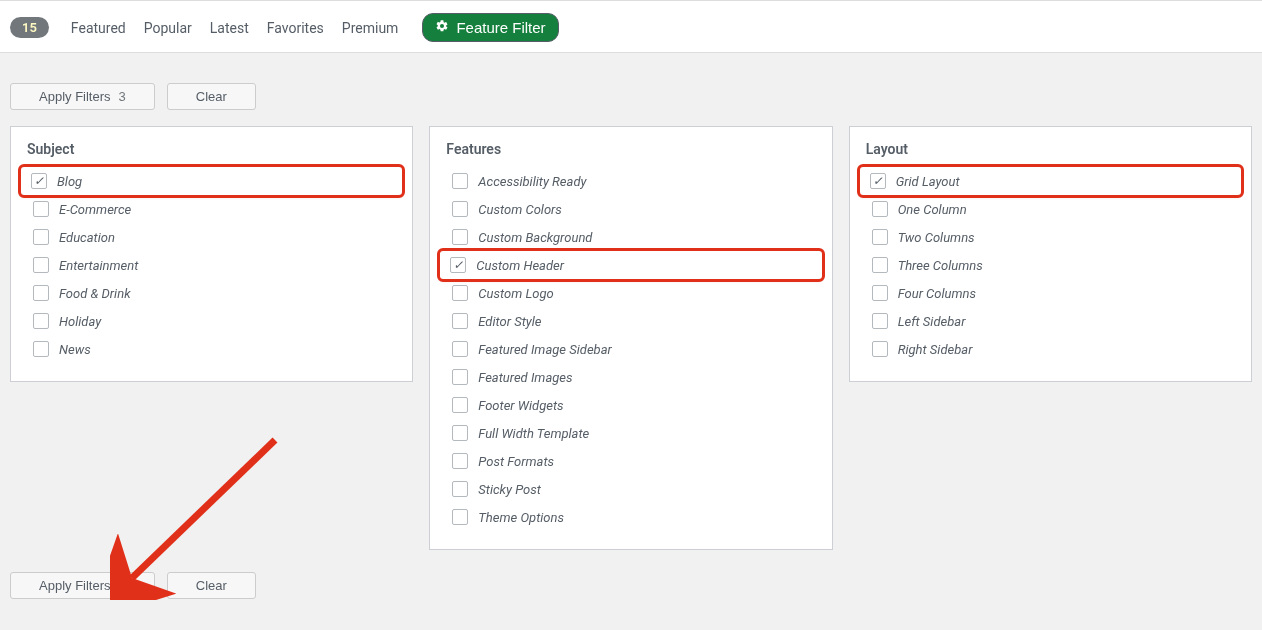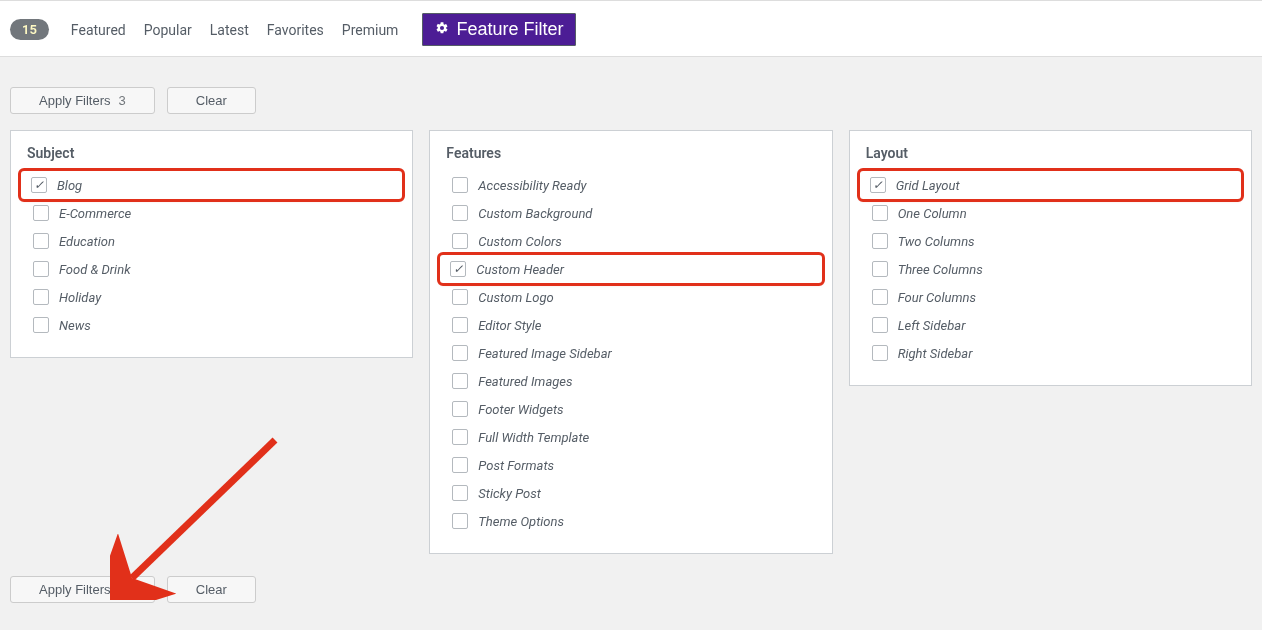--- a/index.html
+++ b/index.html
@@ -27,26 +27,26 @@
     border-radius: 14px;
     font-size: 13px;
     margin-right:4px;
   }
   .top-tab {
     color: #555d66;
     font-size: 14px;
     cursor: pointer;
   }
   .feature-filter-btn {
-    background: #4c1d95;
+    background: #15803d;
     color: #fff;
     border: 1px solid #555d66;
     padding: 5px 12px;
-    border-radius: 1px;
-    font-size: 18px;
+    border-radius: 11px;
+    font-size: 15px;
     display: inline-flex;
     align-items: center;
     gap: 7px;
     cursor: pointer;
     margin-left: 6px;
   }
   .feature-filter-btn svg { width: 14px; height: 14px; fill: #fff; }
   .btn-row {
     padding: 30px 10px 16px 10px;
     display: flex;
@@ -171,20 +171,24 @@
         <div class="option-row">
           <span class="chk"></span>
           <span>E-Commerce</span>
         </div>
         <div class="option-row">
           <span class="chk"></span>
           <span>Education</span>
         </div>
         <div class="option-row">
           <span class="chk"></span>
+          <span>Entertainment</span>
+        </div>
+        <div class="option-row">
+          <span class="chk"></span>
           <span>Food &amp; Drink</span>
         </div>
         <div class="option-row">
           <span class="chk"></span>
           <span>Holiday</span>
         </div>
         <div class="option-row">
           <span class="chk"></span>
           <span>News</span>
         </div>
@@ -193,25 +197,25 @@
 
   <div class="panel panel-pad-bottom">
     <div class="panel-header">Features</div>
     <div id="features-list">
         <div class="option-row">
           <span class="chk"></span>
           <span>Accessibility Ready</span>
         </div>
         <div class="option-row">
           <span class="chk"></span>
+          <span>Custom Colors</span>
+        </div>
+        <div class="option-row">
+          <span class="chk"></span>
           <span>Custom Background</span>
-        </div>
-        <div class="option-row">
-          <span class="chk"></span>
-          <span>Custom Colors</span>
         </div>
         <div class="option-row highlight">
           <span class="chk checked"></span>
           <span>Custom Header</span>
         </div>
         <div class="option-row">
           <span class="chk"></span>
           <span>Custom Logo</span>
         </div>
         <div class="option-row">

